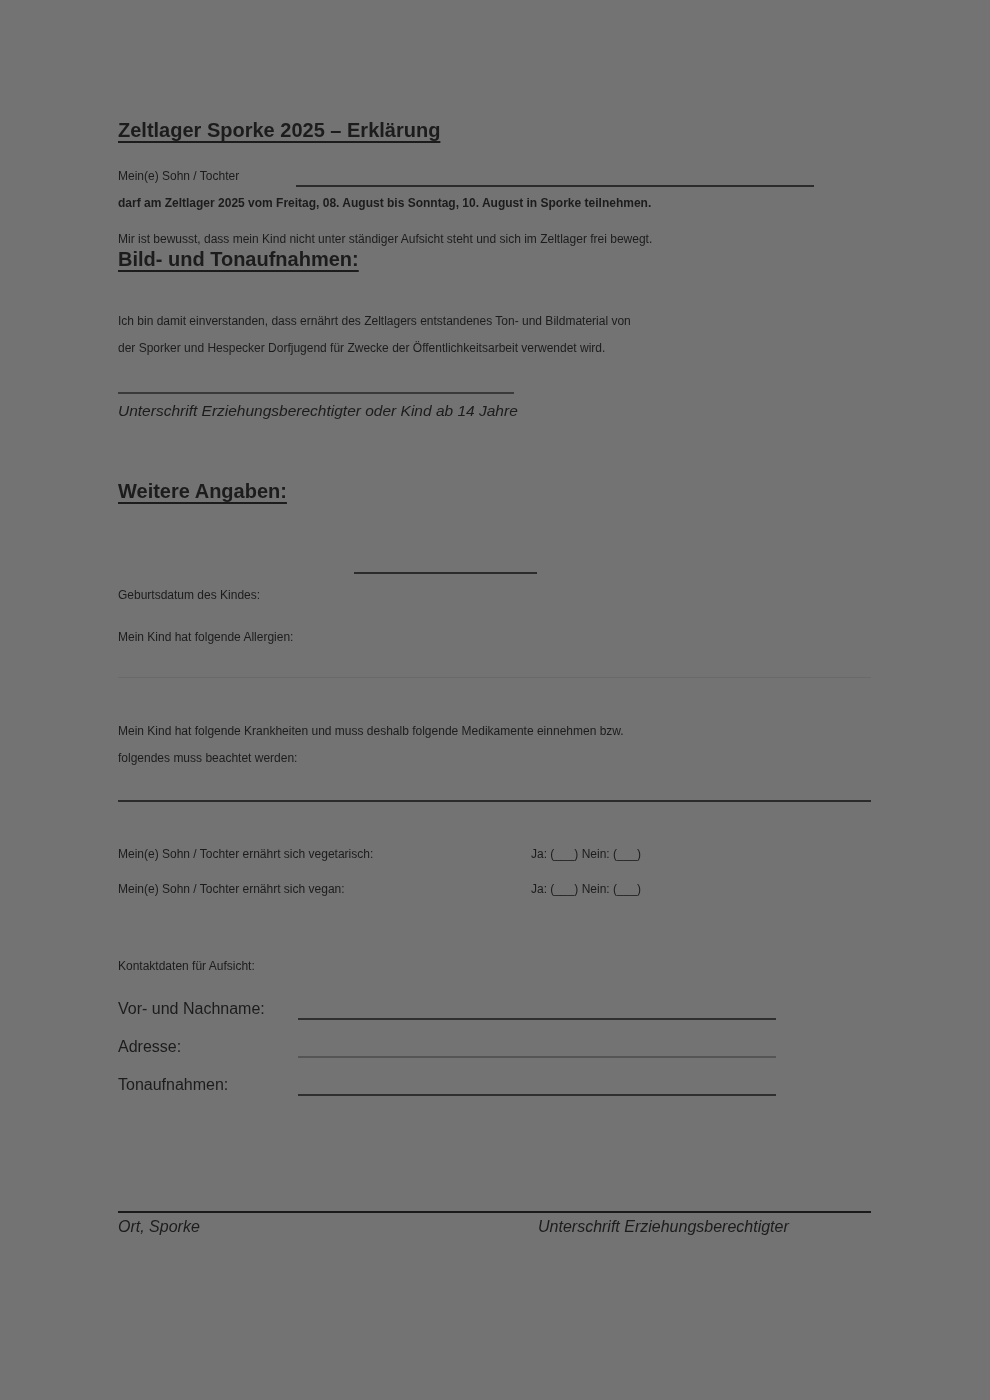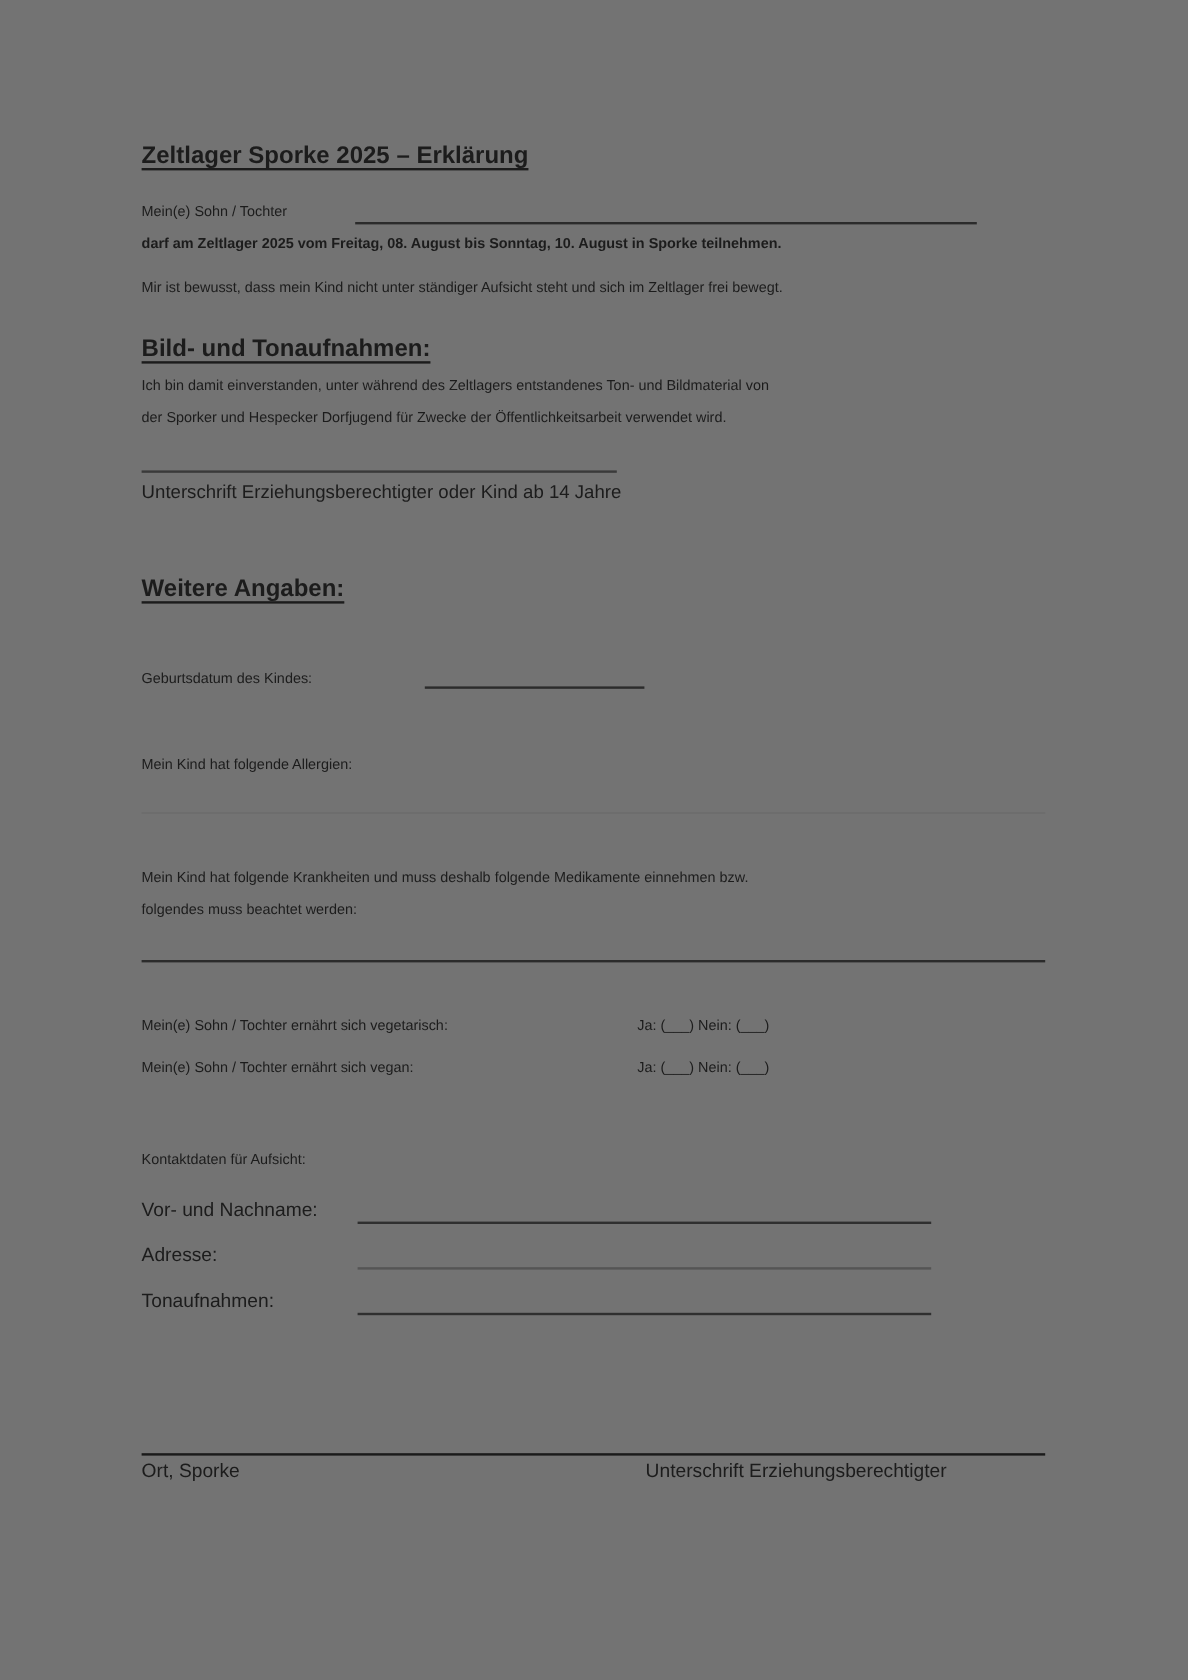--- a/index.html
+++ b/index.html
@@ -13,52 +13,52 @@
     margin:0 auto;
   }
   .abs{position:absolute;left:118px;}
   .body-text{font-size:12px;line-height:22px;white-space:nowrap;}
   .heading{
     font-size:20px;font-weight:bold;white-space:nowrap;
     text-decoration:underline;
     text-decoration-thickness:2px;
     text-underline-offset:4px;
   }
-  .italic{font-size:15.5px;white-space:nowrap;}
+  .italic{font-style:italic;font-size:15.5px;white-space:nowrap;}
   .rule{position:absolute;border-top:2px solid #2b2b2b;}
   .rule.thin{border-top:1px solid #6a6a6a;}
   .row{position:absolute;left:118px;height:20px;}
   .row .lbl{position:absolute;left:0;top:0;font-size:16px;white-space:nowrap;}
   .row .fill{position:absolute;height:18px;border-bottom:2px solid #2f2f2f;}
 </style>
 </head>
 <body>
 
 <div class="page">
 
   <div class="abs heading" style="top:119px;">Zeltlager Sporke 2025 – Erklärung</div>
 
   <div class="abs body-text" style="top:165px;">Mein(e) Sohn / Tochter</div>
   <div class="abs" style="top:165px;left:296px;width:518px;height:20px;border-bottom:2px solid #2b2b2b;"></div>
 
   <div class="abs body-text" style="top:192px;font-weight:bold;">darf am Zeltlager 2025 vom Freitag, 08. August bis Sonntag, 10. August in Sporke teilnehmen.</div>
 
   <div class="abs body-text" style="top:228px;">Mir ist bewusst, dass mein Kind nicht unter ständiger Aufsicht steht und sich im Zeltlager frei bewegt.</div>
 
-  <div class="abs heading" style="top:280px;">Bild- und Tonaufnahmen:</div>
+  <div class="abs heading" style="top:248px;">Bild- und Tonaufnahmen:</div>
 
-  <div class="abs body-text" style="top:310px;">Ich bin damit einverstanden, unter während des Zeltlagers entstandenes Ton- und Bildmaterial von</div>
+  <div class="abs body-text" style="top:310px;">Ich bin damit einverstanden, dass ernährt des Zeltlagers entstandenes Ton- und Bildmaterial von</div>
   <div class="abs body-text" style="top:337px;">der Sporker und Hespecker Dorfjugend für Zwecke der Öffentlichkeitsarbeit verwendet wird.</div>
 
   <div class="rule" style="top:392px;left:118px;width:396px;border-top-color:#3a3a3a;"></div>
   <div class="abs italic" style="top:402px;">Unterschrift Erziehungsberechtigter oder Kind ab 14 Jahre</div>
 
   <div class="abs heading" style="top:480px;">Weitere Angaben:</div>
 
-  <div class="abs body-text" style="top:554px;">Geburtsdatum des Kindes:</div>
+  <div class="abs body-text" style="top:584px;">Geburtsdatum des Kindes:</div>
   <div class="abs" style="top:554px;left:354px;width:183px;height:18px;border-bottom:2px solid #2b2b2b;"></div>
 
   <div class="abs body-text" style="top:626px;text-align:right;">Mein Kind hat folgende Allergien:</div>
   <div class="rule thin" style="top:677px;left:118px;width:753px;"></div>
 
   <div class="abs body-text" style="top:720px;">Mein Kind hat folgende Krankheiten und muss deshalb folgende Medikamente einnehmen bzw.</div>
   <div class="abs body-text" style="top:747px;">folgendes muss beachtet werden:</div>
   <div class="rule" style="top:800px;left:118px;width:753px;"></div>
 
   <div class="abs body-text" style="top:843px;">Mein(e) Sohn / Tochter ernährt sich vegetarisch:</div>

